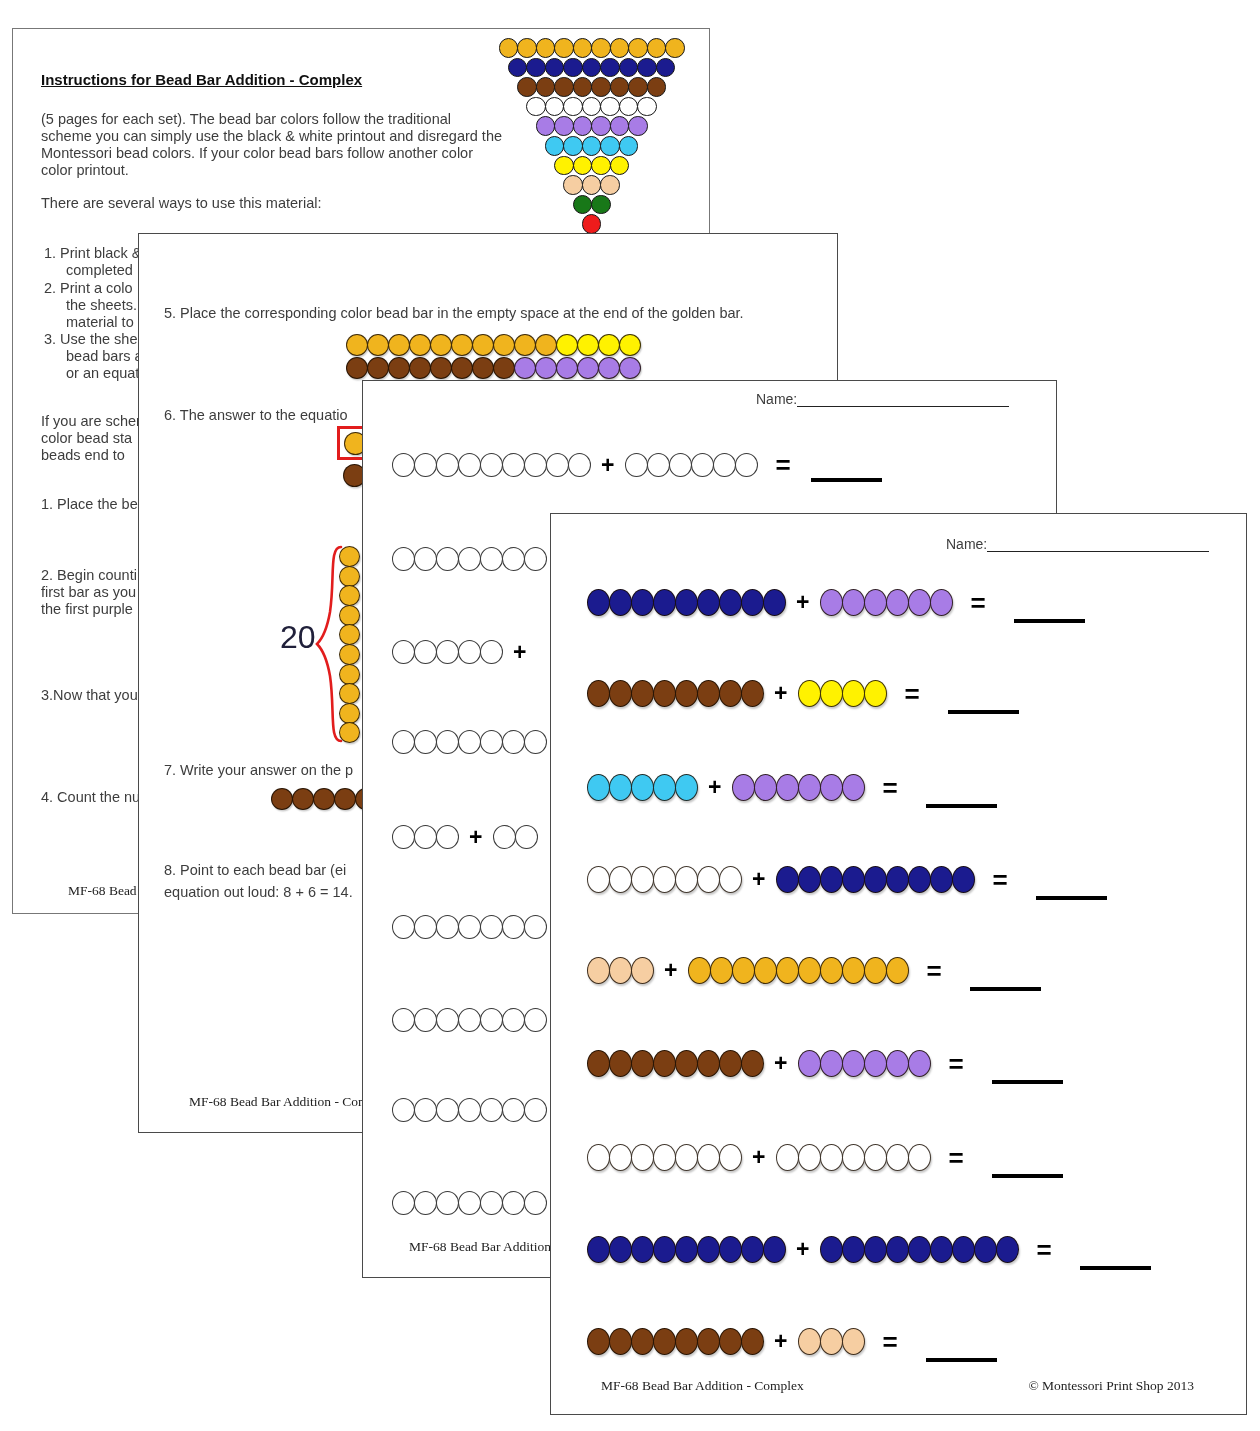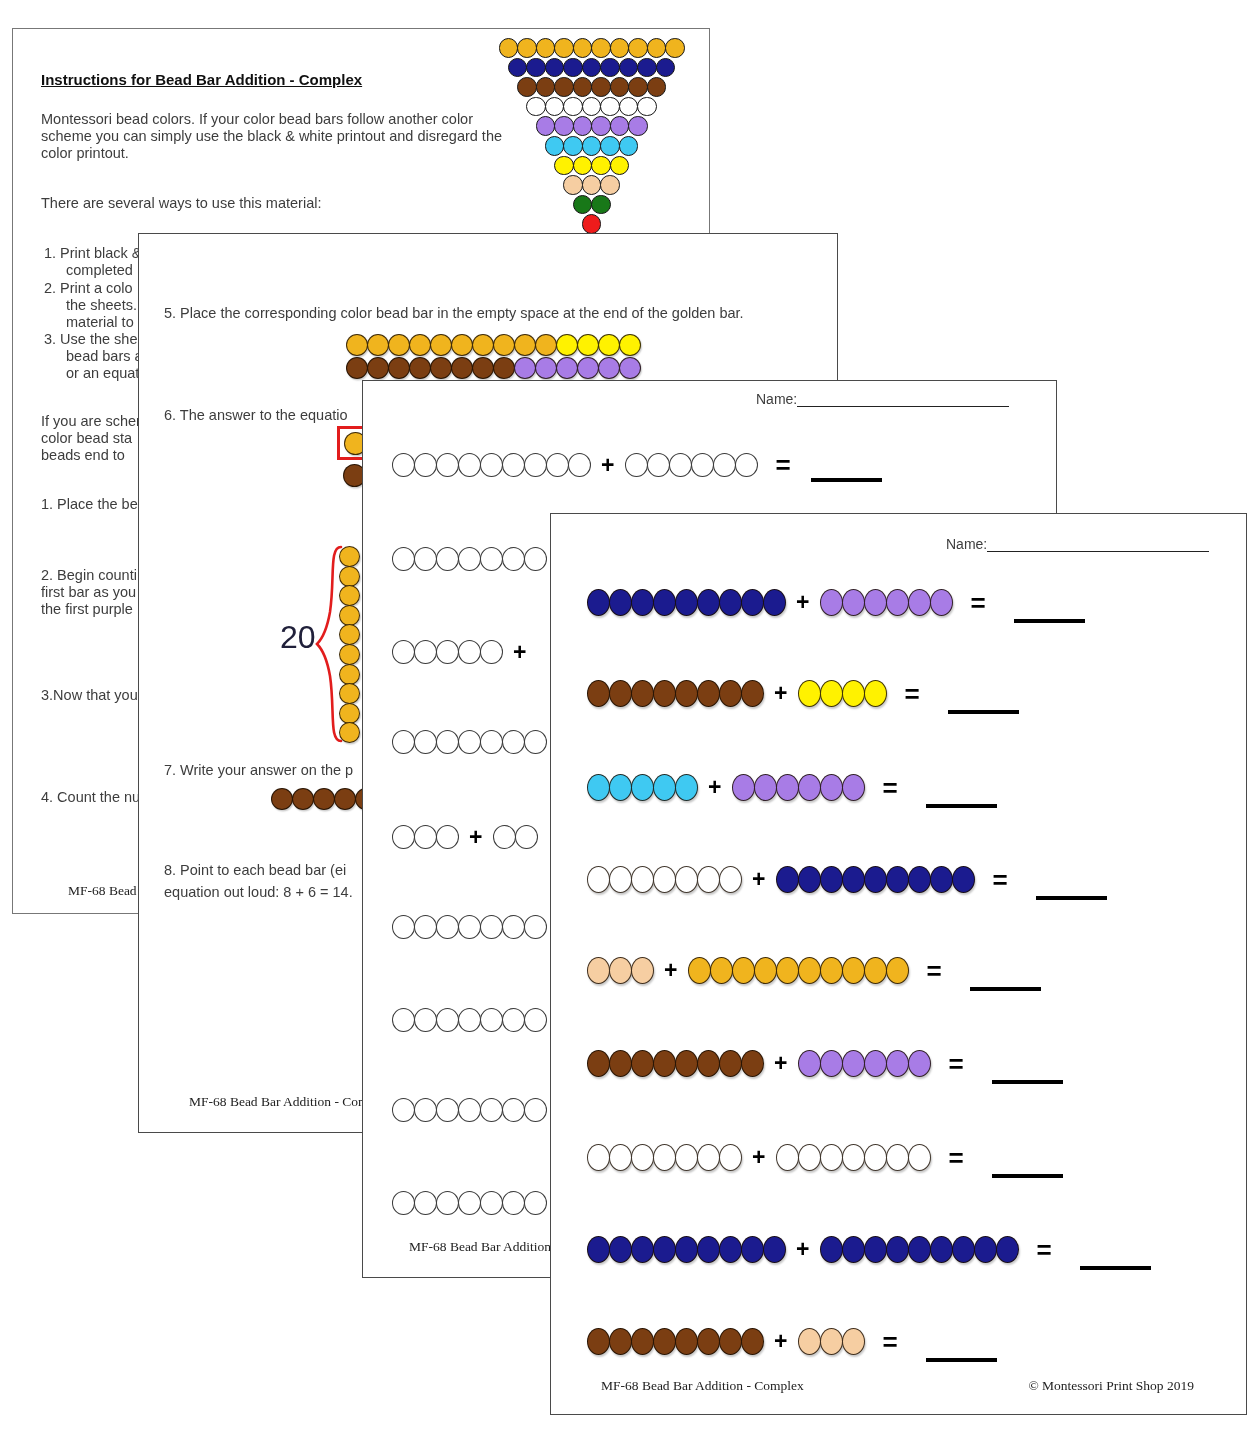--- a/index.html
+++ b/index.html
@@ -57,22 +57,23 @@
   .p3row .ansline{margin-left:20px;margin-bottom:-5px}
   
   .footer{position:absolute;white-space:nowrap}
 </style>
 </head>
 <body>
 
 <section class="page" id="page1">
   <div class="abs bu" style="left:28px;top:42px">Instructions for Bead Bar Addition - Complex</div>
   <div class="abs sans" style="left:28px;top:82px">
+      <div class="line">(5 pages for each set). The bead bar colors follow the traditional</div>
+      <div class="line">scheme you can simply use the black &amp; white printout and disregard the</div>
       <div class="line">Montessori bead colors. If your color bead bars follow another color</div>
-      <div class="line">scheme you can simply use the black &amp; white printout and disregard the</div>
       <div class="line">color printout.</div>
     </div>
   <div class="abs sans" style="left:28px;top:166px">There are several ways to use this material:</div>
 
   <div class="abs sans" style="left:31px;top:216px">1.  Print black &amp;</div>
   <div class="abs sans" style="left:53px;top:233px">completed</div>
   <div class="abs sans" style="left:31px;top:251px">2.  Print a colo</div>
   <div class="abs sans" style="left:53px;top:268px">the sheets.</div>
   <div class="abs sans" style="left:53px;top:285px">material to</div>
   <div class="abs sans" style="left:31px;top:302px">3.  Use the she</div>
@@ -608,14 +609,14 @@
         <div class="bgroup">
           <div class="bead p4bead" style="background: rgb(246, 206, 162);"></div>
           <div class="bead p4bead" style="background: rgb(246, 206, 162);"></div>
           <div class="bead p4bead" style="background: rgb(246, 206, 162);"></div>
         </div>
         <span class="op op-eq">=</span>
         <div class="ansline"></div>
       </div>
     </div>
   <div class="footer serif" style="left:50px;top:864px">MF-68 Bead Bar Addition - Complex</div>
-  <div class="footer serif" style="right:52px;top:864px">© Montessori Print Shop 2019</div>
+  <div class="footer serif" style="right:52px;top:864px">© Montessori Print Shop 2013</div>
 </section>
 
 </body></html>

